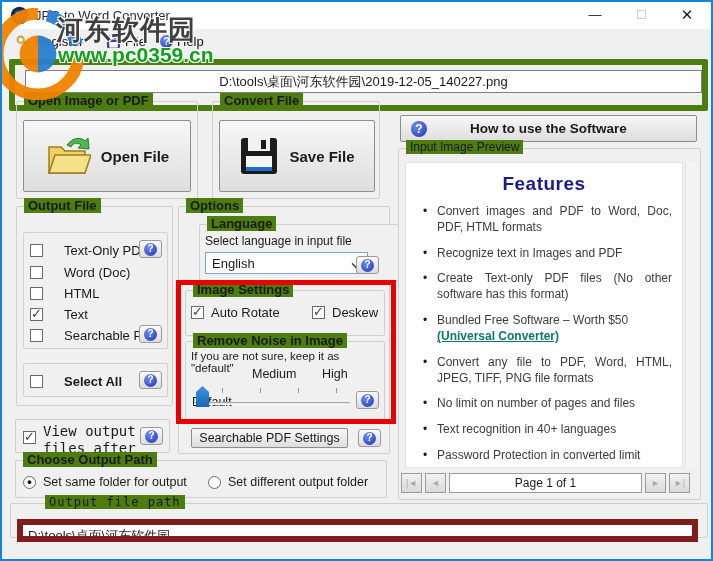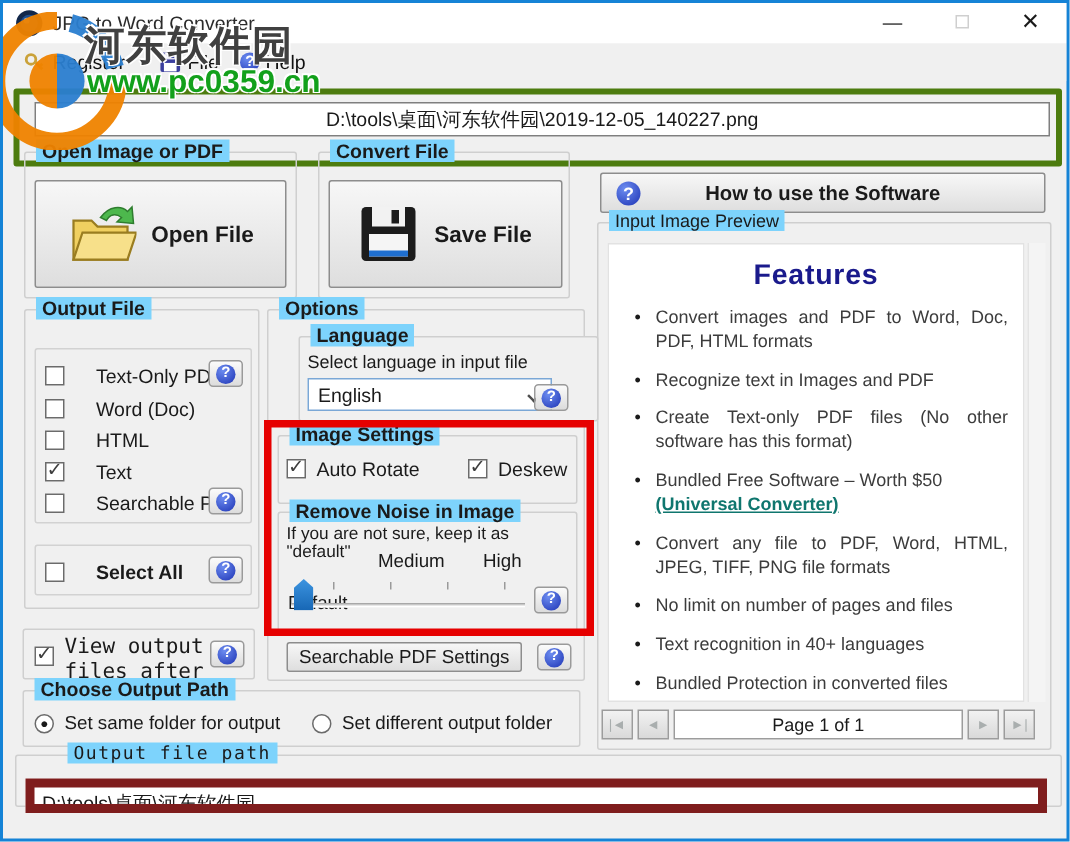--- a/index.html
+++ b/index.html
@@ -28,35 +28,35 @@
   
   .watermark { position:absolute; left:0; top:0; width:230px; height:100px; pointer-events:none; z-index:50; }
   .wm-logo { position:absolute; left:-10px; top:6px; width:92px; height:92px; opacity:.95; }
   .wm-name { position:absolute; left:54px; top:10px; font-size:27px; font-weight:bold; color:#404040;
      text-shadow:-1px -1px 0 #fff,1px -1px 0 #fff,-1px 1px 0 #fff,1px 1px 0 #fff; letter-spacing:1px; }
   .wm-url { position:absolute; left:56px; top:41px; font-size:21px; font-weight:bold; color:#12a01b;
      text-shadow:-1px -1px 0 #fff,1px -1px 0 #fff,-1px 1px 0 #fff,1px 1px 0 #fff; }
 
   
   .groupbox { position:absolute; border:1px solid #cfcfcf; border-radius:2px; }
-  .grouplabel { position:absolute; top:-9px; left:7px; background:#7dd3fc; padding:0 4px;
+  .grouplabel { position:absolute; top:-9px; left:7px; background:#4d7c0f; padding:0 4px;
      font-weight:bold; font-size:13px; white-space:nowrap; }
   .grouplabel.plain { font-weight:normal; font-size:12px; }
   .grouplabel.mono { font-weight:normal; font-family:"DejaVu Sans Mono", monospace; font-size:12px; }
 
   
   .btn { background:linear-gradient(#f7f7f7,#dedede); border:1px solid #8d8d8d; border-radius:2px;
      display:flex; align-items:center; justify-content:center; cursor:default; }
   .helpbtn { position:absolute; width:23px; height:18px; background:linear-gradient(#fbfbfb,#dcdcdc);
      border:1px solid #9a9a9a; border-radius:3px; display:flex; align-items:center; justify-content:center; }
   .qicon { width:13px; height:13px; border-radius:50%; background:radial-gradient(circle at 35% 30%, #6c8cf0, #1d33b4);
      color:#fff; font-size:10px; font-weight:bold; display:flex; align-items:center; justify-content:center; line-height:1; }
 
   
-  .path-outer { position:absolute; left:7px; top:57px; width:699px; height:52px; border:4px solid #4d7c0f; border-radius:2px; }
+  .path-outer { position:absolute; left:7px; top:57px; width:699px; height:52px; border:6px solid #4d7c0f; border-radius:2px; }
   .path-inner { position:absolute; left:10px; top:5px; width:677px; height:23px; border:1px solid #7f7f7f;
      background:#fff; text-align:center; line-height:21px; font-size:13px; overflow:hidden; white-space:nowrap; }
 
   
   .bigbtn { position:absolute; gap:10px; font-size:15px; font-weight:bold; }
 
   
   .checkbox { display:inline-block; width:13px; height:13px; background:#fff; border:1px solid #6b6b6b;
      position:relative; vertical-align:middle; }
   .checkbox .mark { position:absolute; left:0px; top:-3px; font-size:13px; font-weight:bold; color:#3d3d3d;
@@ -349,21 +349,21 @@
         <div class="bullet">Convert images and PDF to Word, Doc, PDF, HTML formats</div>
         <div class="bullet">Recognize text in Images and PDF</div>
         <div class="bullet">Create Text-only PDF files (No other software has this format)</div>
         <div class="bullet">
           <span>Bundled Free Software – Worth $50</span>
           <a class="feat-link" href="#">(Universal Converter)</a>
         </div>
         <div class="bullet">Convert any file to PDF, Word, HTML, JPEG, TIFF, PNG file formats</div>
         <div class="bullet">No limit on number of pages and files</div>
         <div class="bullet">Text recognition in 40+ languages</div>
-        <div class="bullet">Bundled Protection in converted files</div>
+        <div class="bullet">Password Protection in converted limit</div>
       </div>
     </div>
     <div class="scroll-strip" style="left:286px; top:13px; height:306px;"></div>
   </div>
 
   <div class="pager-btn" style="left:399px;">|◄</div>
   <div class="pager-btn" style="left:423px;">◄</div>
   <div class="pager-text">Page 1 of 1</div>
   <div class="pager-btn" style="left:643px;">►</div>
   <div class="pager-btn" style="left:667px;">►|</div>

